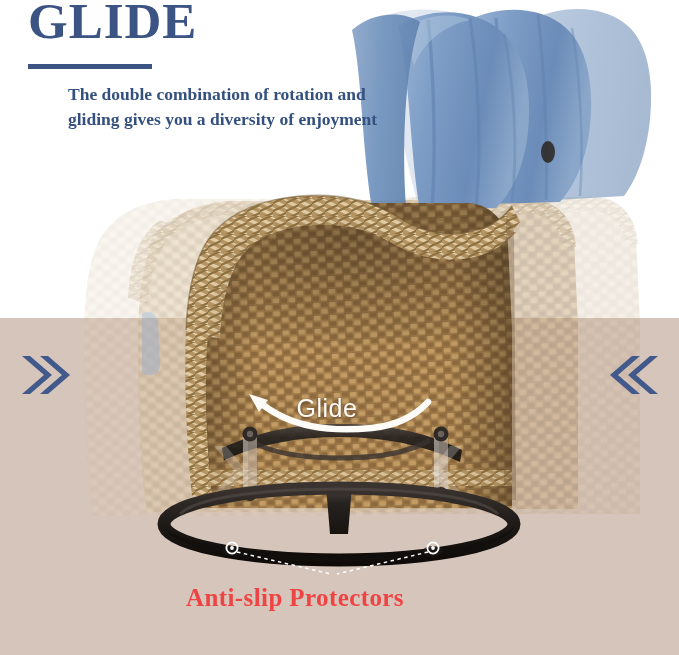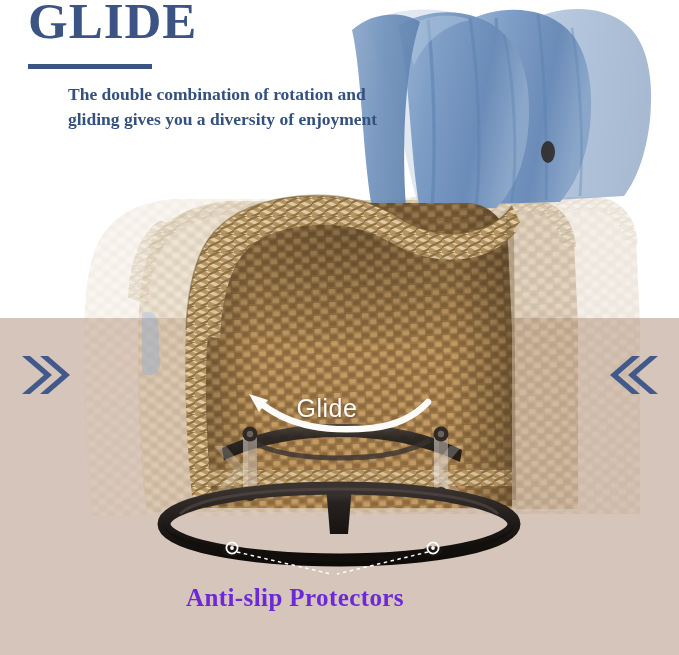--- a/index.html
+++ b/index.html
@@ -59,21 +59,21 @@
     text-shadow:0 1px 3px rgba(60,40,25,.55);
     letter-spacing:0.5px;
   }
 
   
   .caption {
     position:absolute; left:0; top:584px; width:590px;
     text-align:center;
     font-family:"Liberation Serif", serif;
     font-size:25px; font-weight:700;
-    color:#6d28d9;
+    color:#ef4444;
     letter-spacing:0.4px;
   }
 </style>
 </head>
 <body>
 
 <div id="stage">
 
   <div class="band-top"></div>
   <div class="band-bot"></div>

